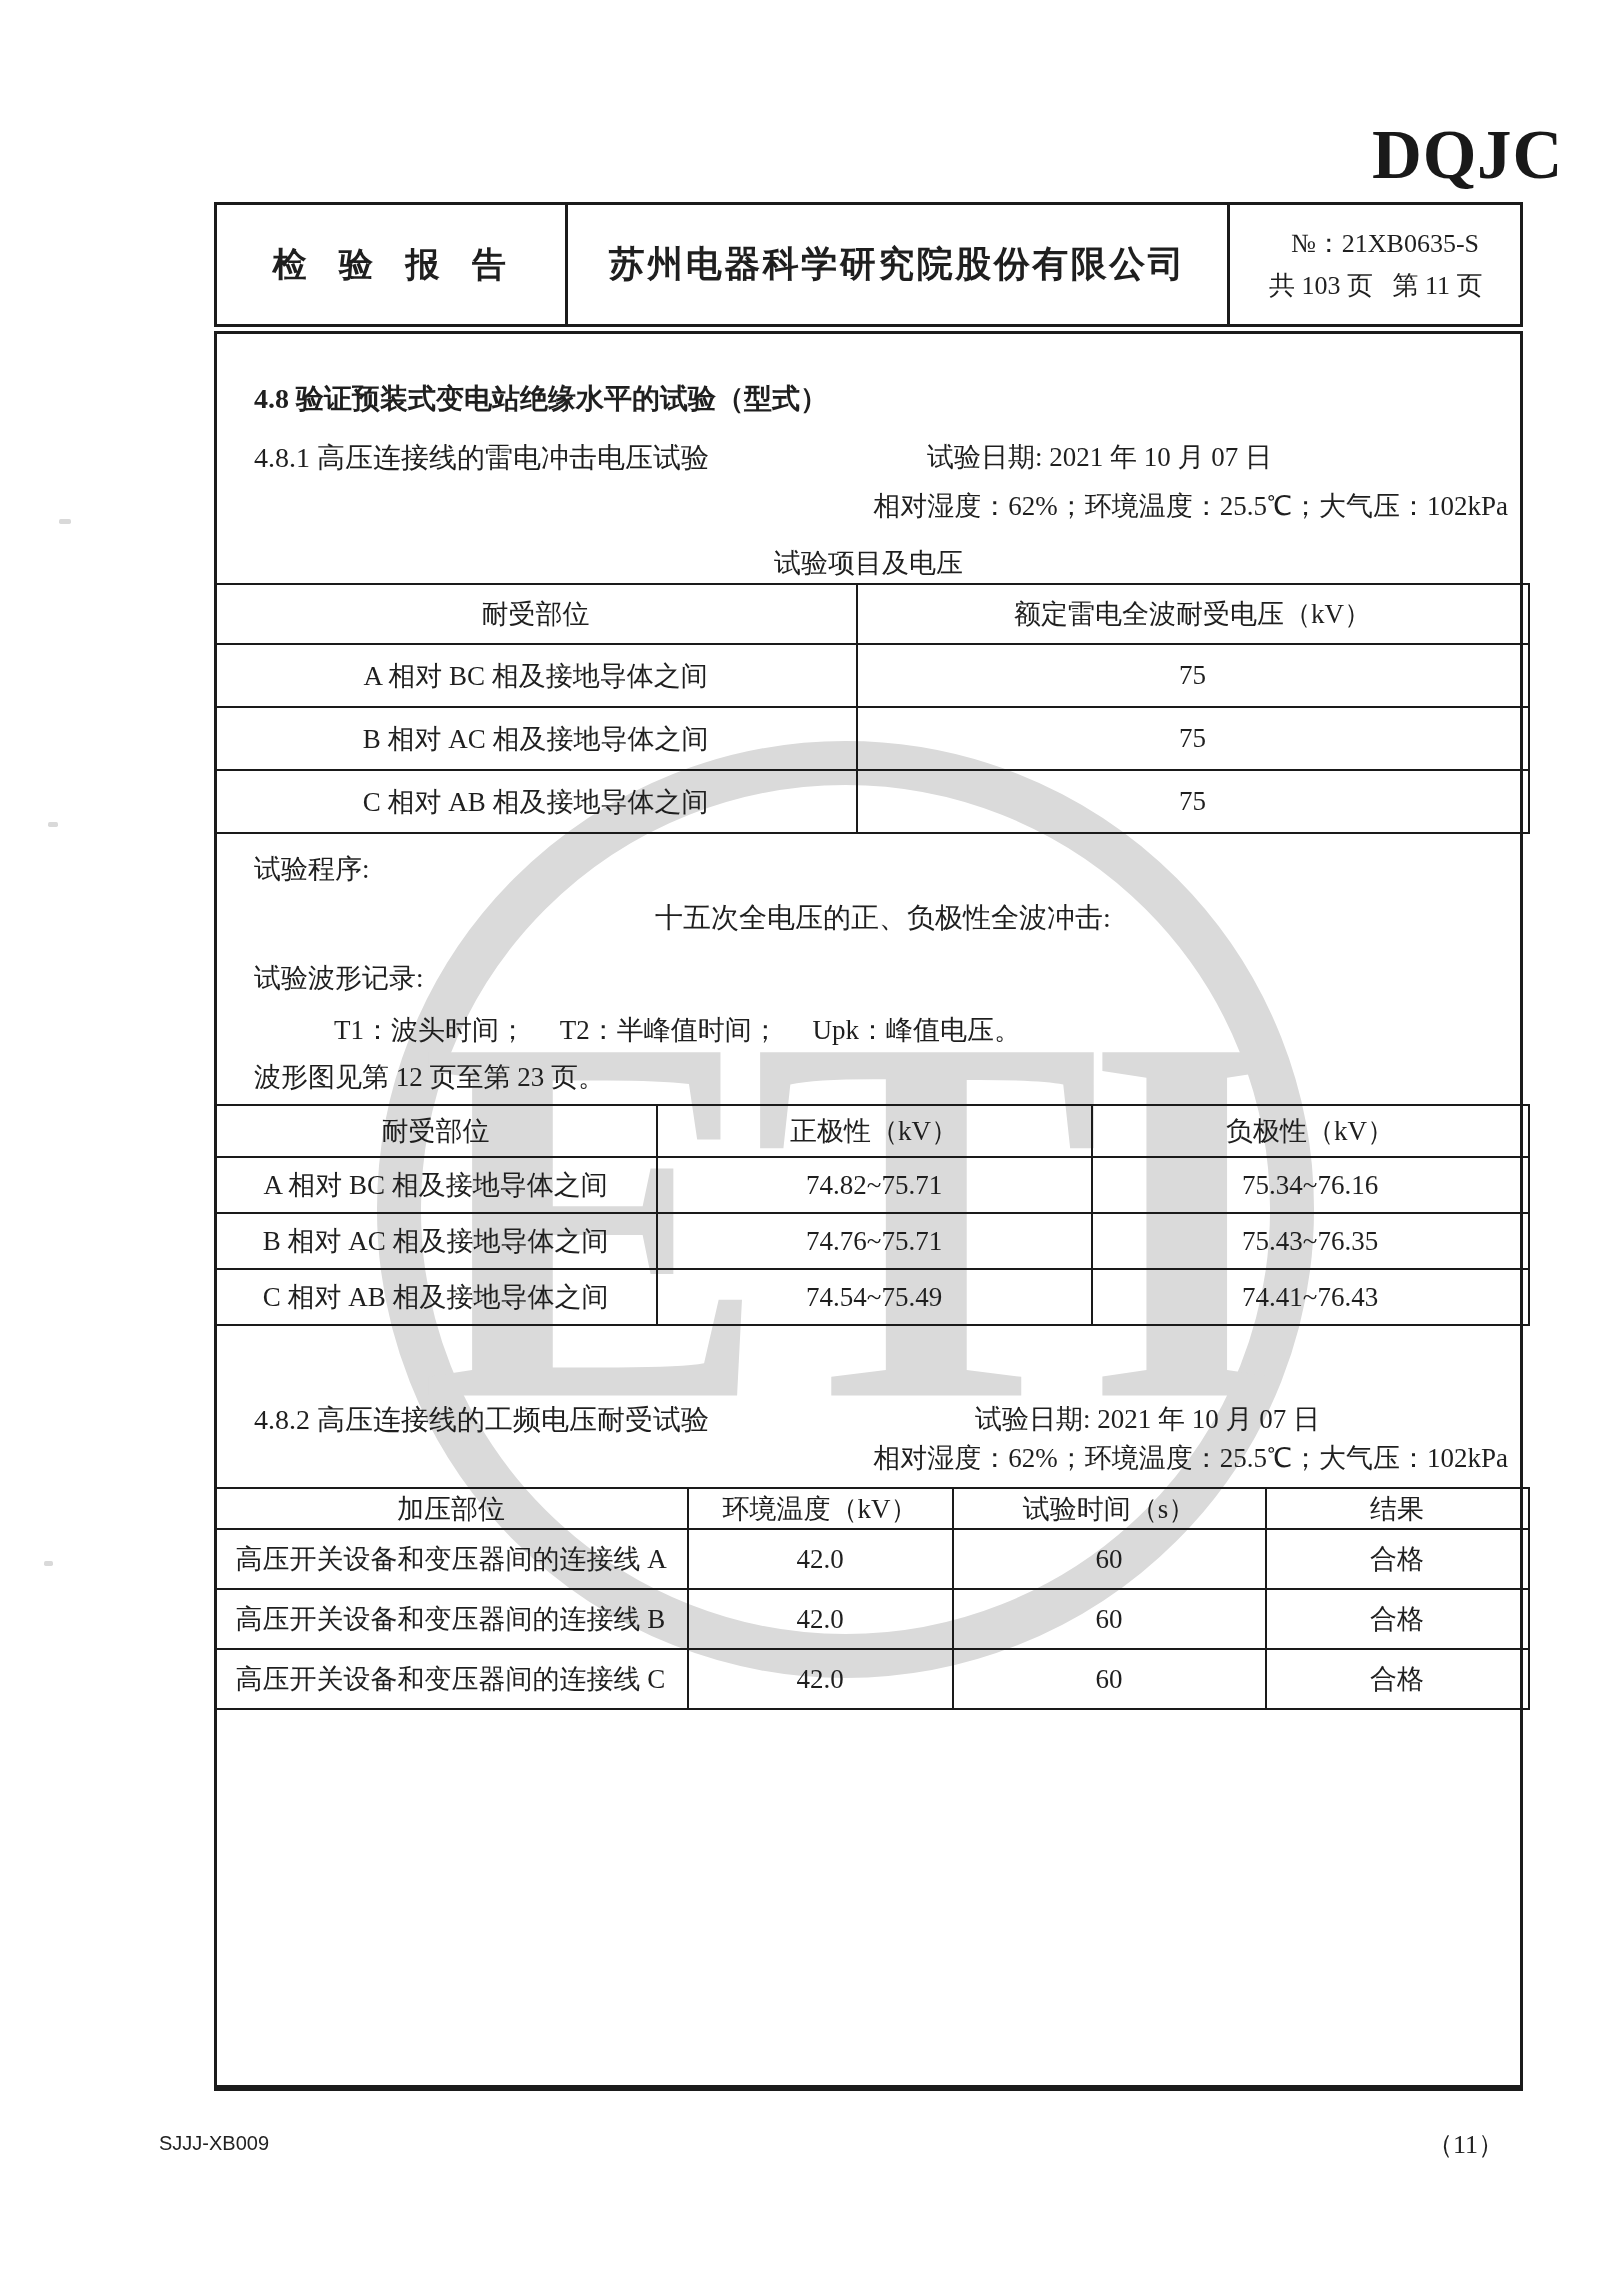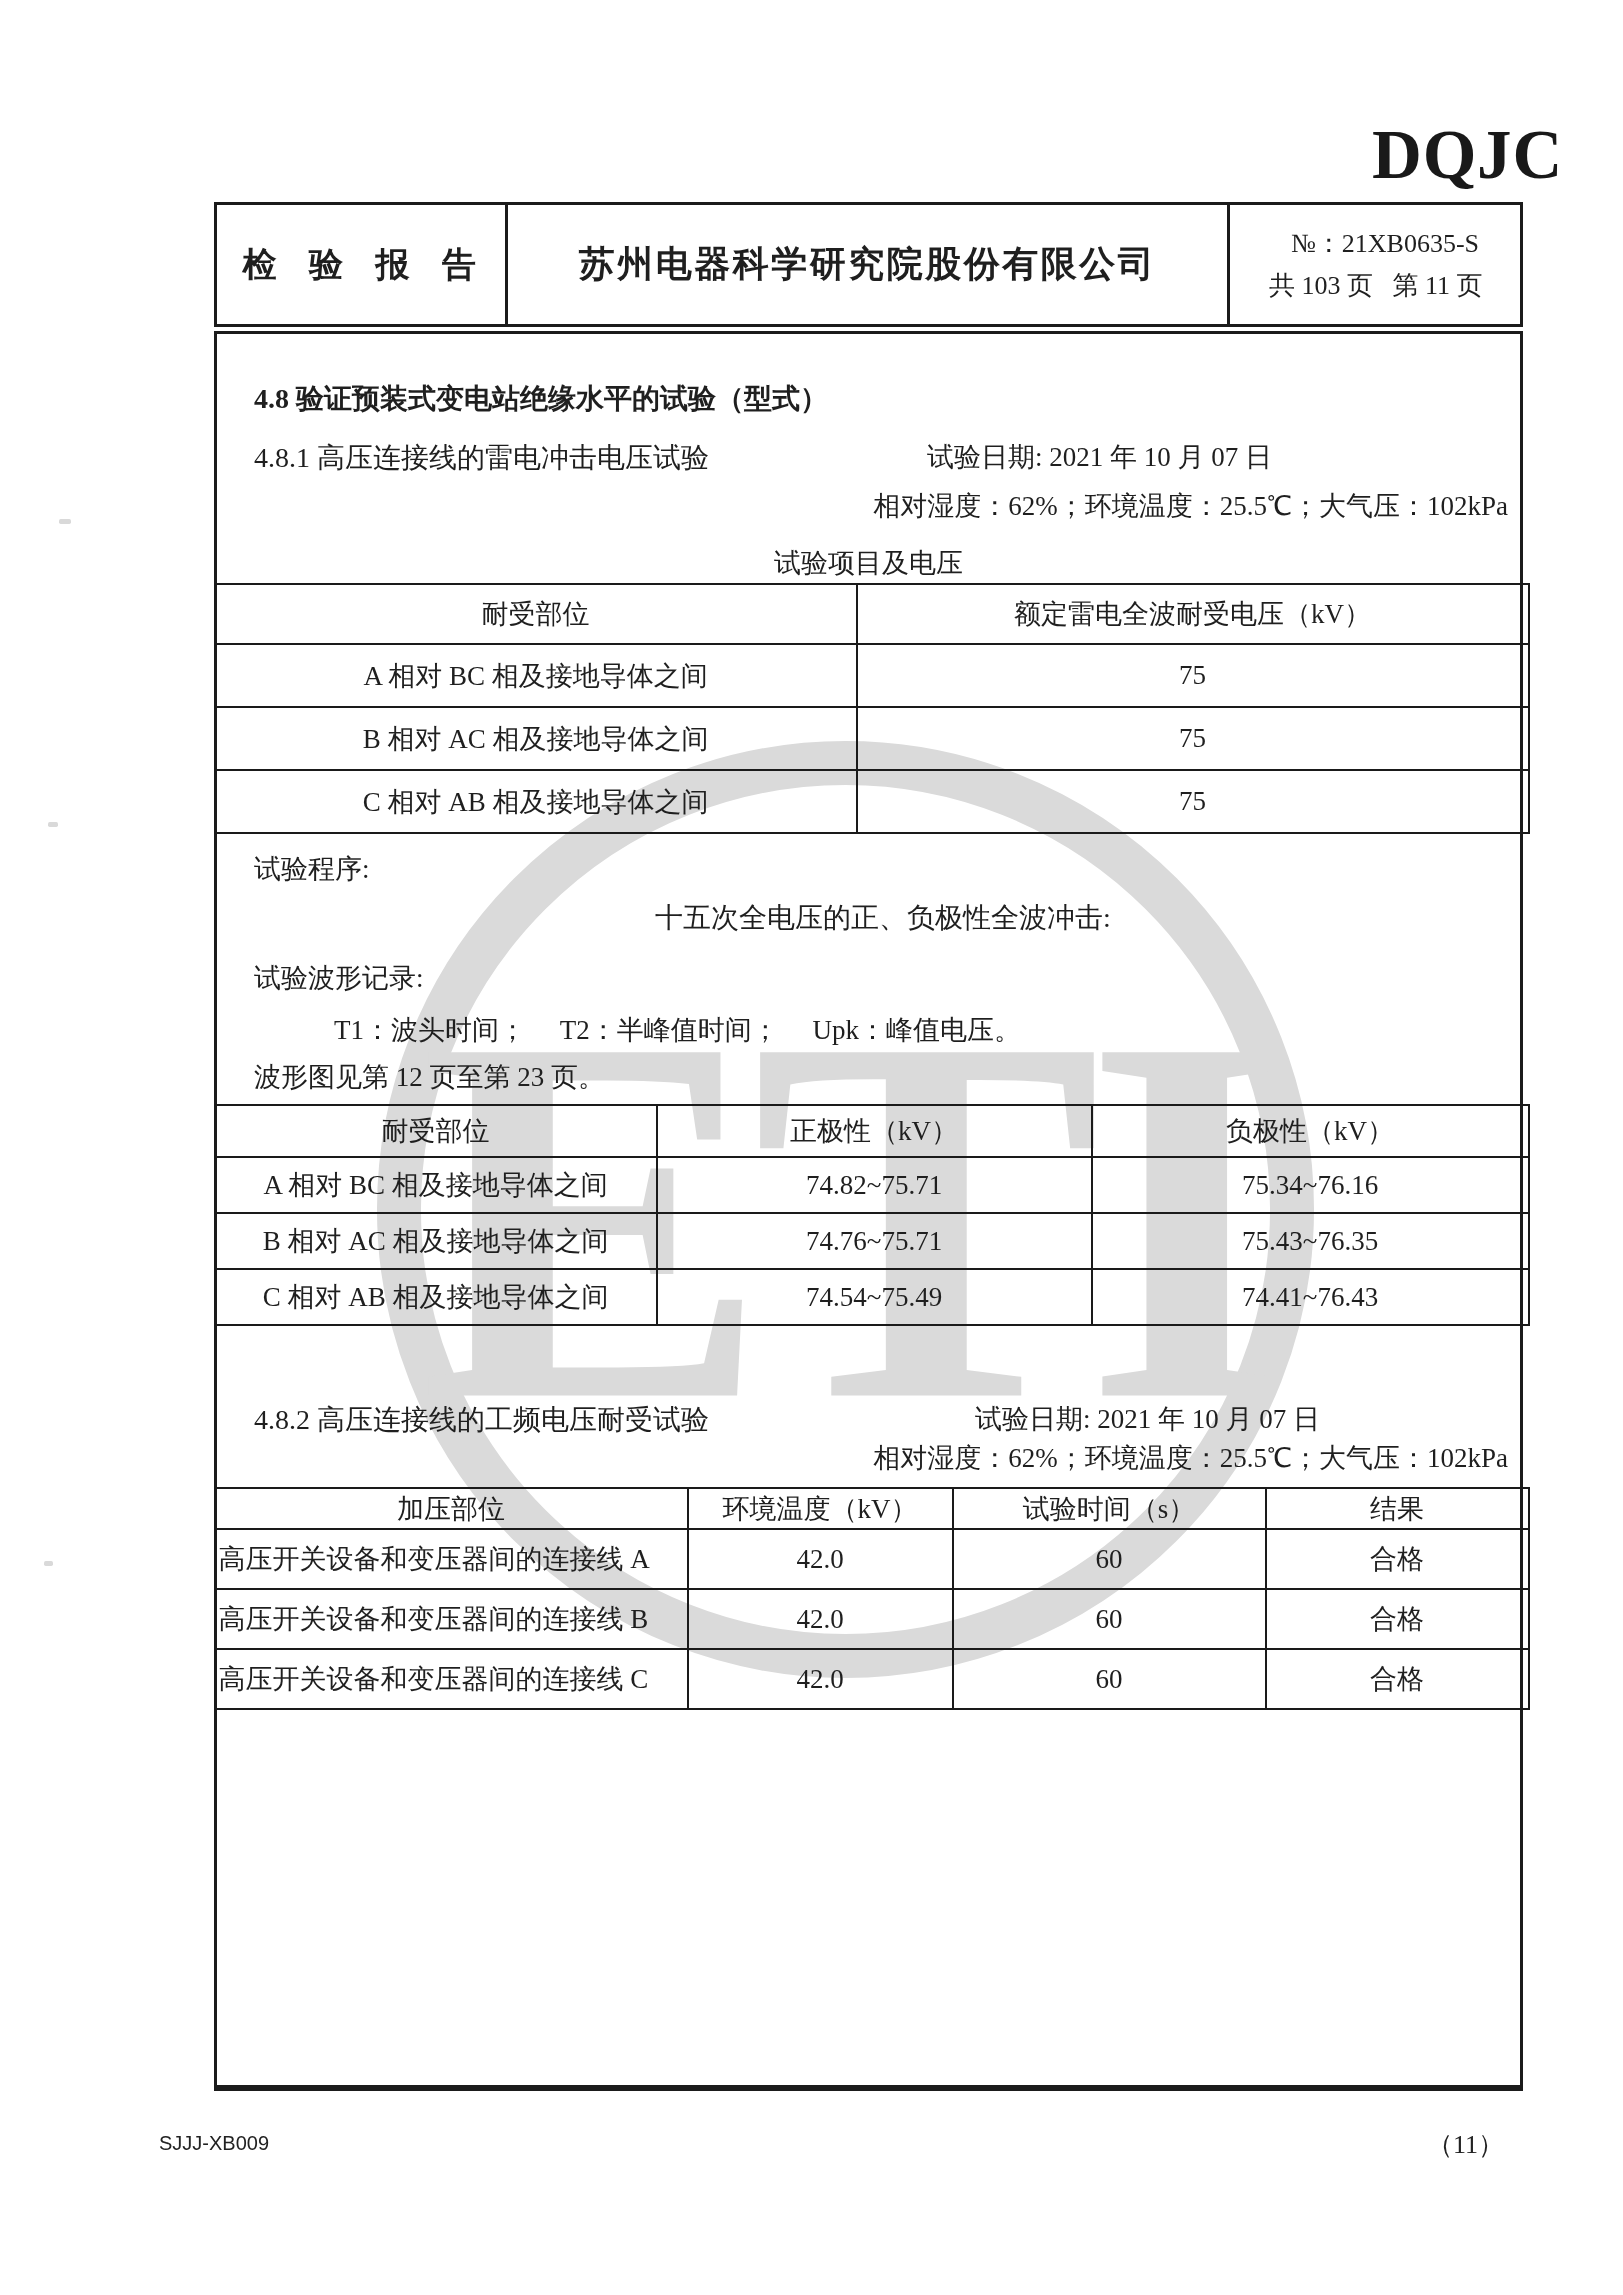--- a/index.html
+++ b/index.html
@@ -20,21 +20,21 @@
     z-index:2;
   }
 
   
   .header-box {
     position:absolute; left:214px; top:202px; width:1309px; height:125px;
     border:3.4px solid #1b1b1b; display:flex; z-index:2; background:transparent;
   }
   .hcell { display:flex; align-items:center; justify-content:center; }
   .hcell-title {
-    width:288px; font-size:34px; font-weight:bold; letter-spacing:12px;
+    width:348px; font-size:34px; font-weight:bold; letter-spacing:12px;
     padding-left:8.5px;
   }
   .hcell-company {
     flex:1; border-left:3.4px solid #1b1b1b; border-right:3.4px solid #1b1b1b;
     font-family:"Liberation Sans", sans-serif; font-weight:bold;
     font-size:36px; letter-spacing:2.5px;
   }
   .hcell-no {
     width:290px; flex-direction:column; align-items:flex-start;
     justify-content:center; padding-left:39px; font-size:26px; line-height:42px;
@@ -58,21 +58,21 @@
     position:absolute; left:-3.4px; width:1316px; border-collapse:collapse;
     table-layout:fixed; background:transparent;
   }
   .dt td {
     border:2.5px solid #1a1a1a; text-align:center; vertical-align:middle;
     font-size:27px; color:#1f1f1f; overflow:hidden; white-space:nowrap;
   }
   #t1 { top:249px; } #t1 tr { height:63px; } #t1 tr.hr { height:60px; }
   #t2 { top:770px; } #t2 tr { height:56px; } #t2 tr.hr { height:52px; }
   #t3 { top:1153px; } #t3 tr { height:60px; } #t3 tr.hr { height:41px; }
-  #t3 td.part { text-align:left; padding-left:3px; }
+  #t3 td.part { text-align:left; padding-left:20px; }
 
   .caption { left:0; width:100%; text-align:center; }
   .right-line { right:12px; }
   .pre { white-space:pre; }
 
   
   .doc-code {
     position:absolute; left:159px; top:2132px; font-size:20px;
     font-family:Liberation Sans, sans-serif; letter-spacing:0px; color:#222;
   }

